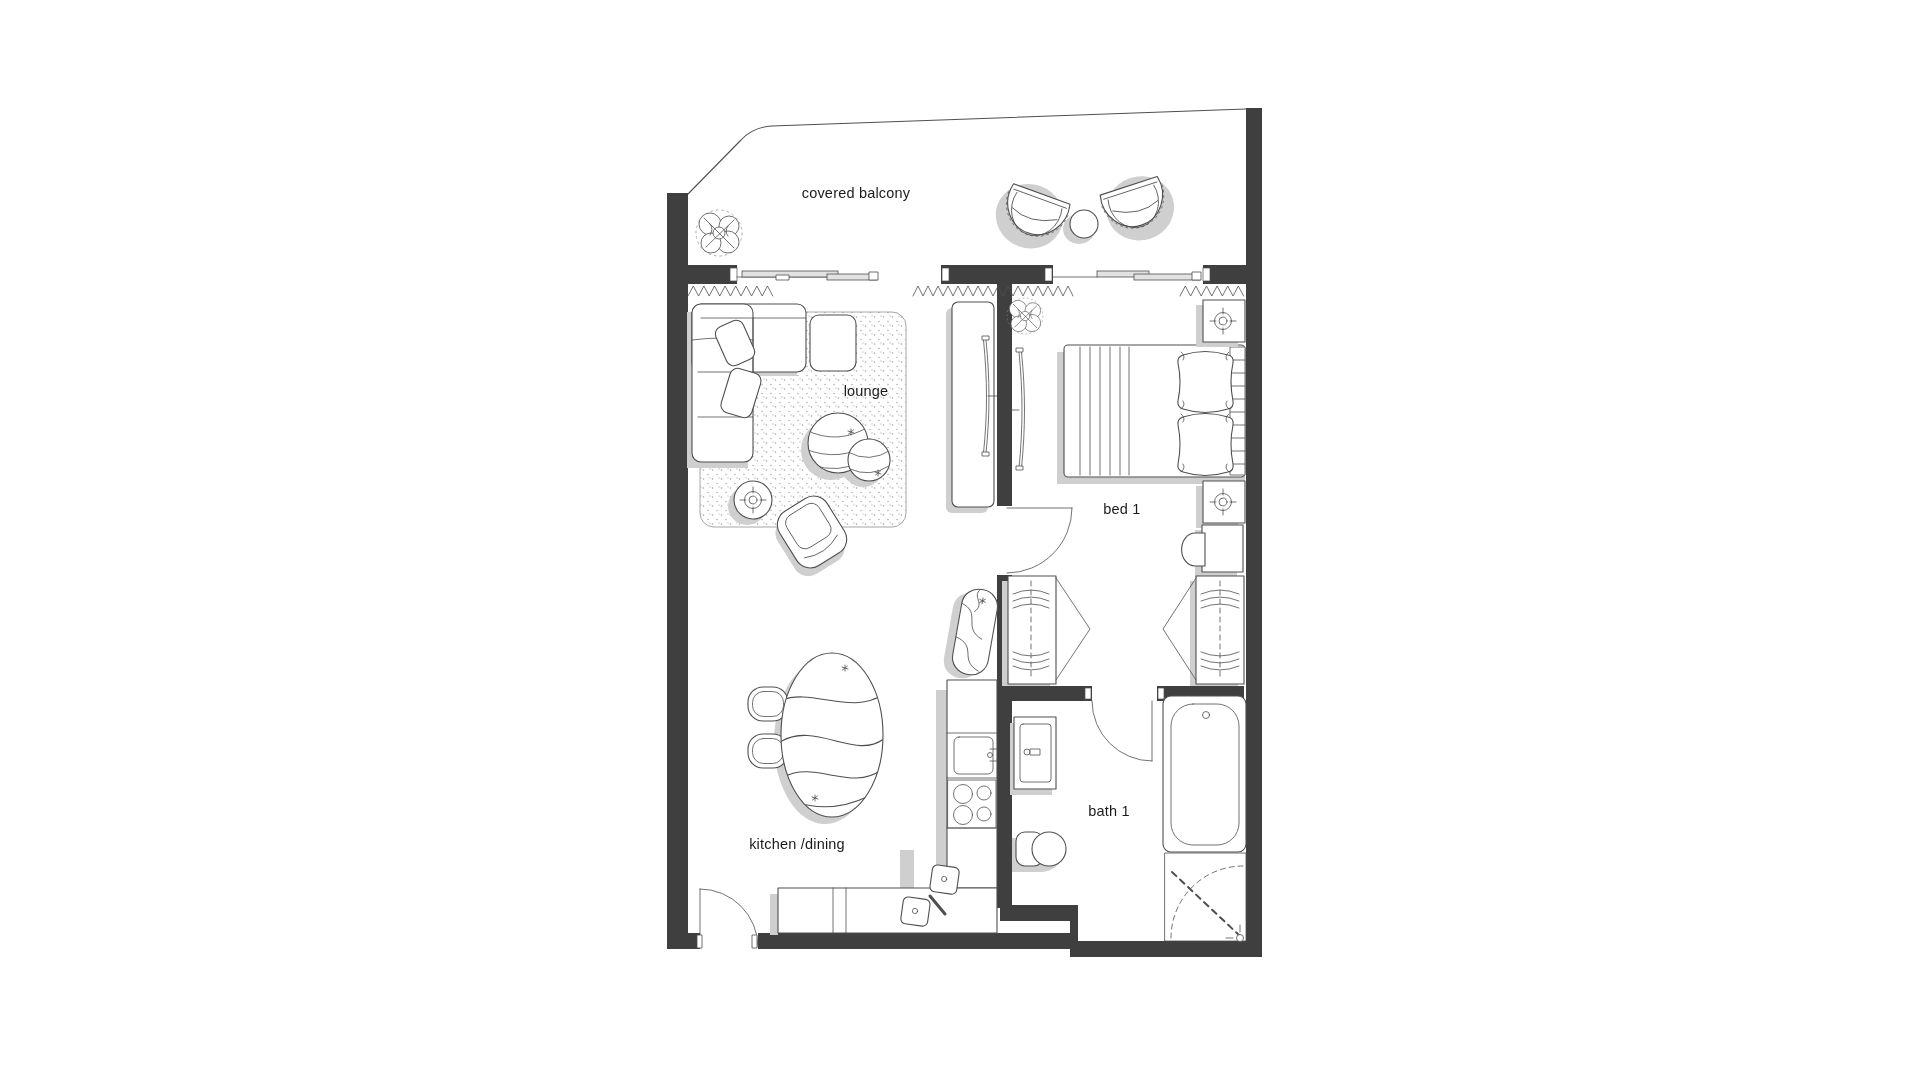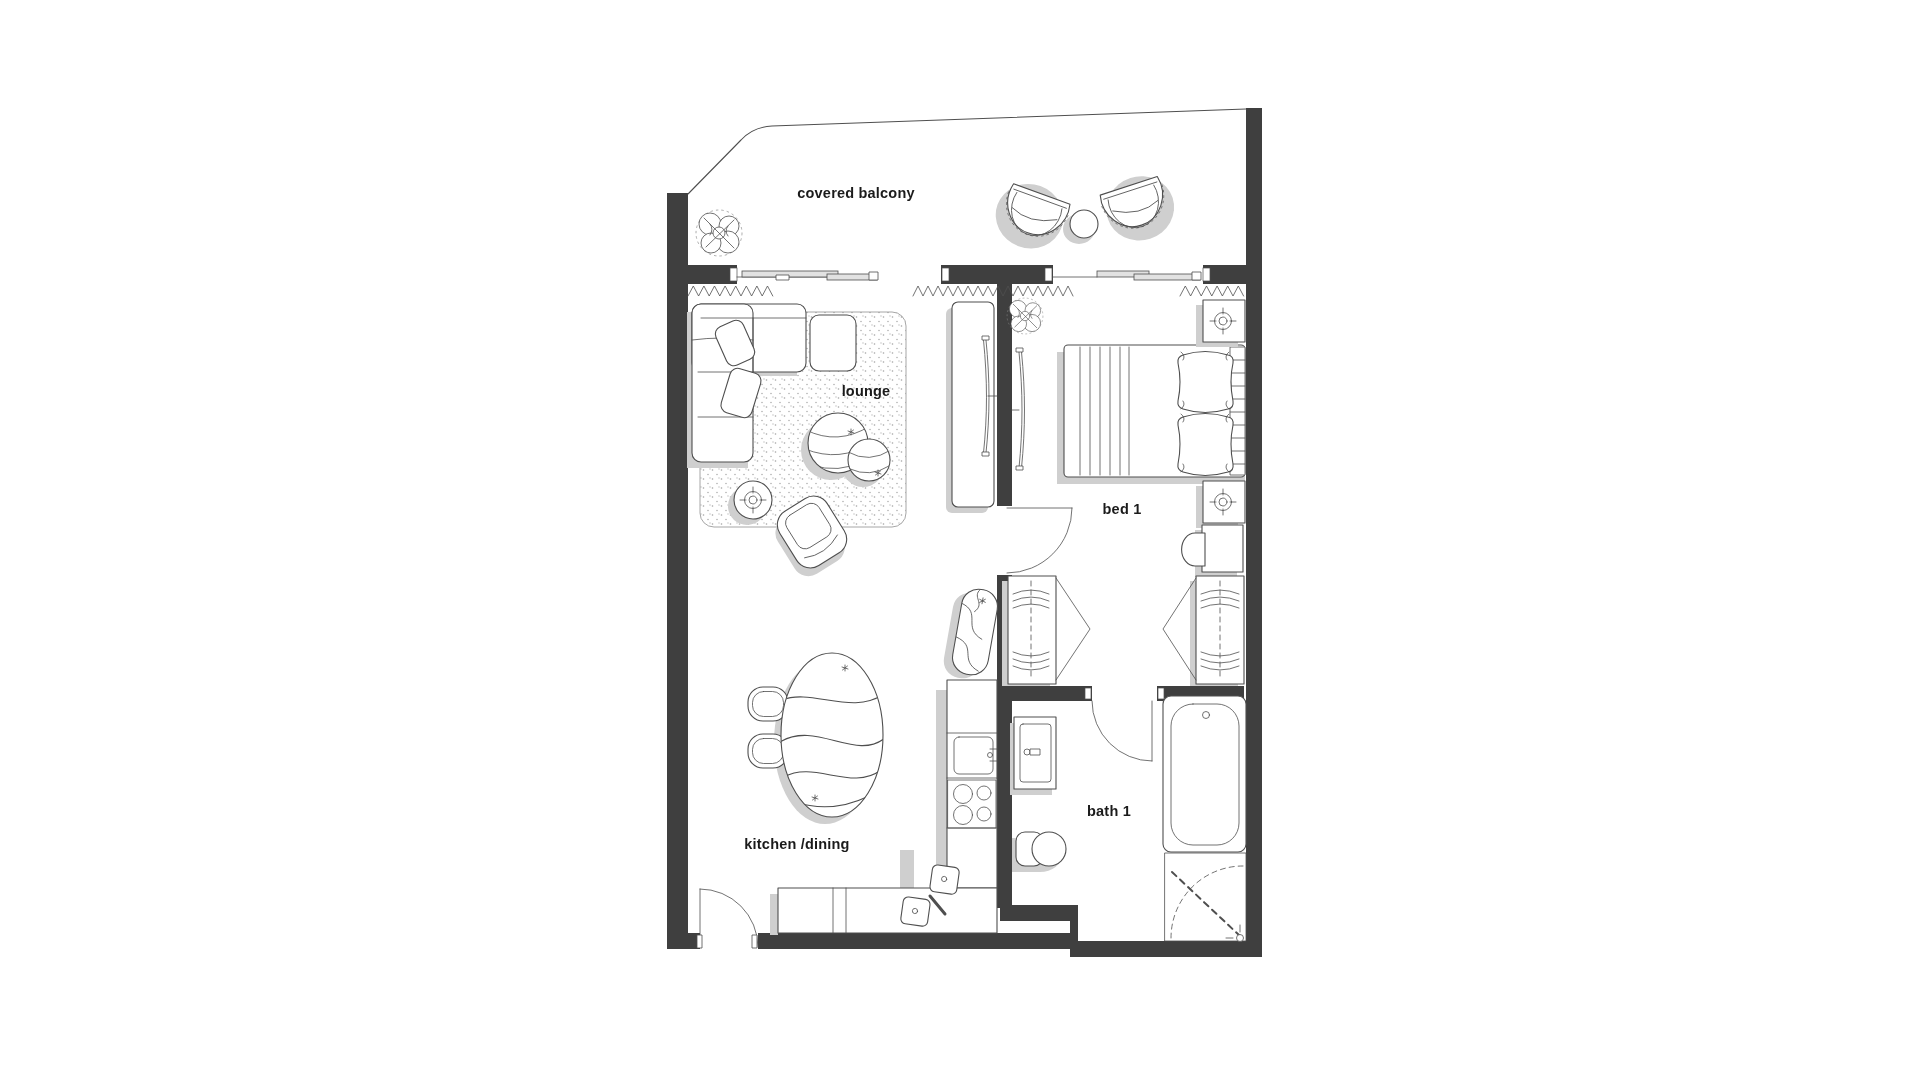--- a/index.html
+++ b/index.html
@@ -1,17 +1,17 @@
 <!DOCTYPE html>
 <html style="--wall: #3f3f3f; --line: #4f4f4f; --shadow: #cfcfcf; --bg: #ffffff;"><head>
 <meta charset="utf-8">
 <style>
   html,body{margin:0;padding:0;background:#ffffff;}
   .page{position:relative;width:1588px;height:1080px;background:var(--bg,#fff);overflow:hidden;
-        font-family:"Liberation Sans", sans-serif;font-weight:bold;}
+        font-family:"Liberation Sans", sans-serif;}
   svg{position:absolute;left:0;top:0;}
   .wall{fill:var(--wall,#3f3f3f);stroke:none;}
   .ln  {fill:none;stroke:var(--line,#4f4f4f);stroke-width:1.1;stroke-linecap:round;stroke-linejoin:round;}
   .lnt {fill:none;stroke:var(--line,#4f4f4f);stroke-width:.8;stroke-linecap:round;stroke-linejoin:round;}
   .fw  {fill:#ffffff;stroke:var(--line,#4f4f4f);stroke-width:1.1;stroke-linejoin:round;}
   .fwt {fill:#ffffff;stroke:var(--line,#4f4f4f);stroke-width:.8;stroke-linejoin:round;}
   .gl  {fill:#e2e2e2;stroke:var(--line,#4f4f4f);stroke-width:.8;}
   .sh  {fill:var(--shadow,#cfcfcf);stroke:none;}
   .dash{stroke-dasharray:5 4;}
   .dashf{stroke-dasharray:6 5;stroke-width:2;}

